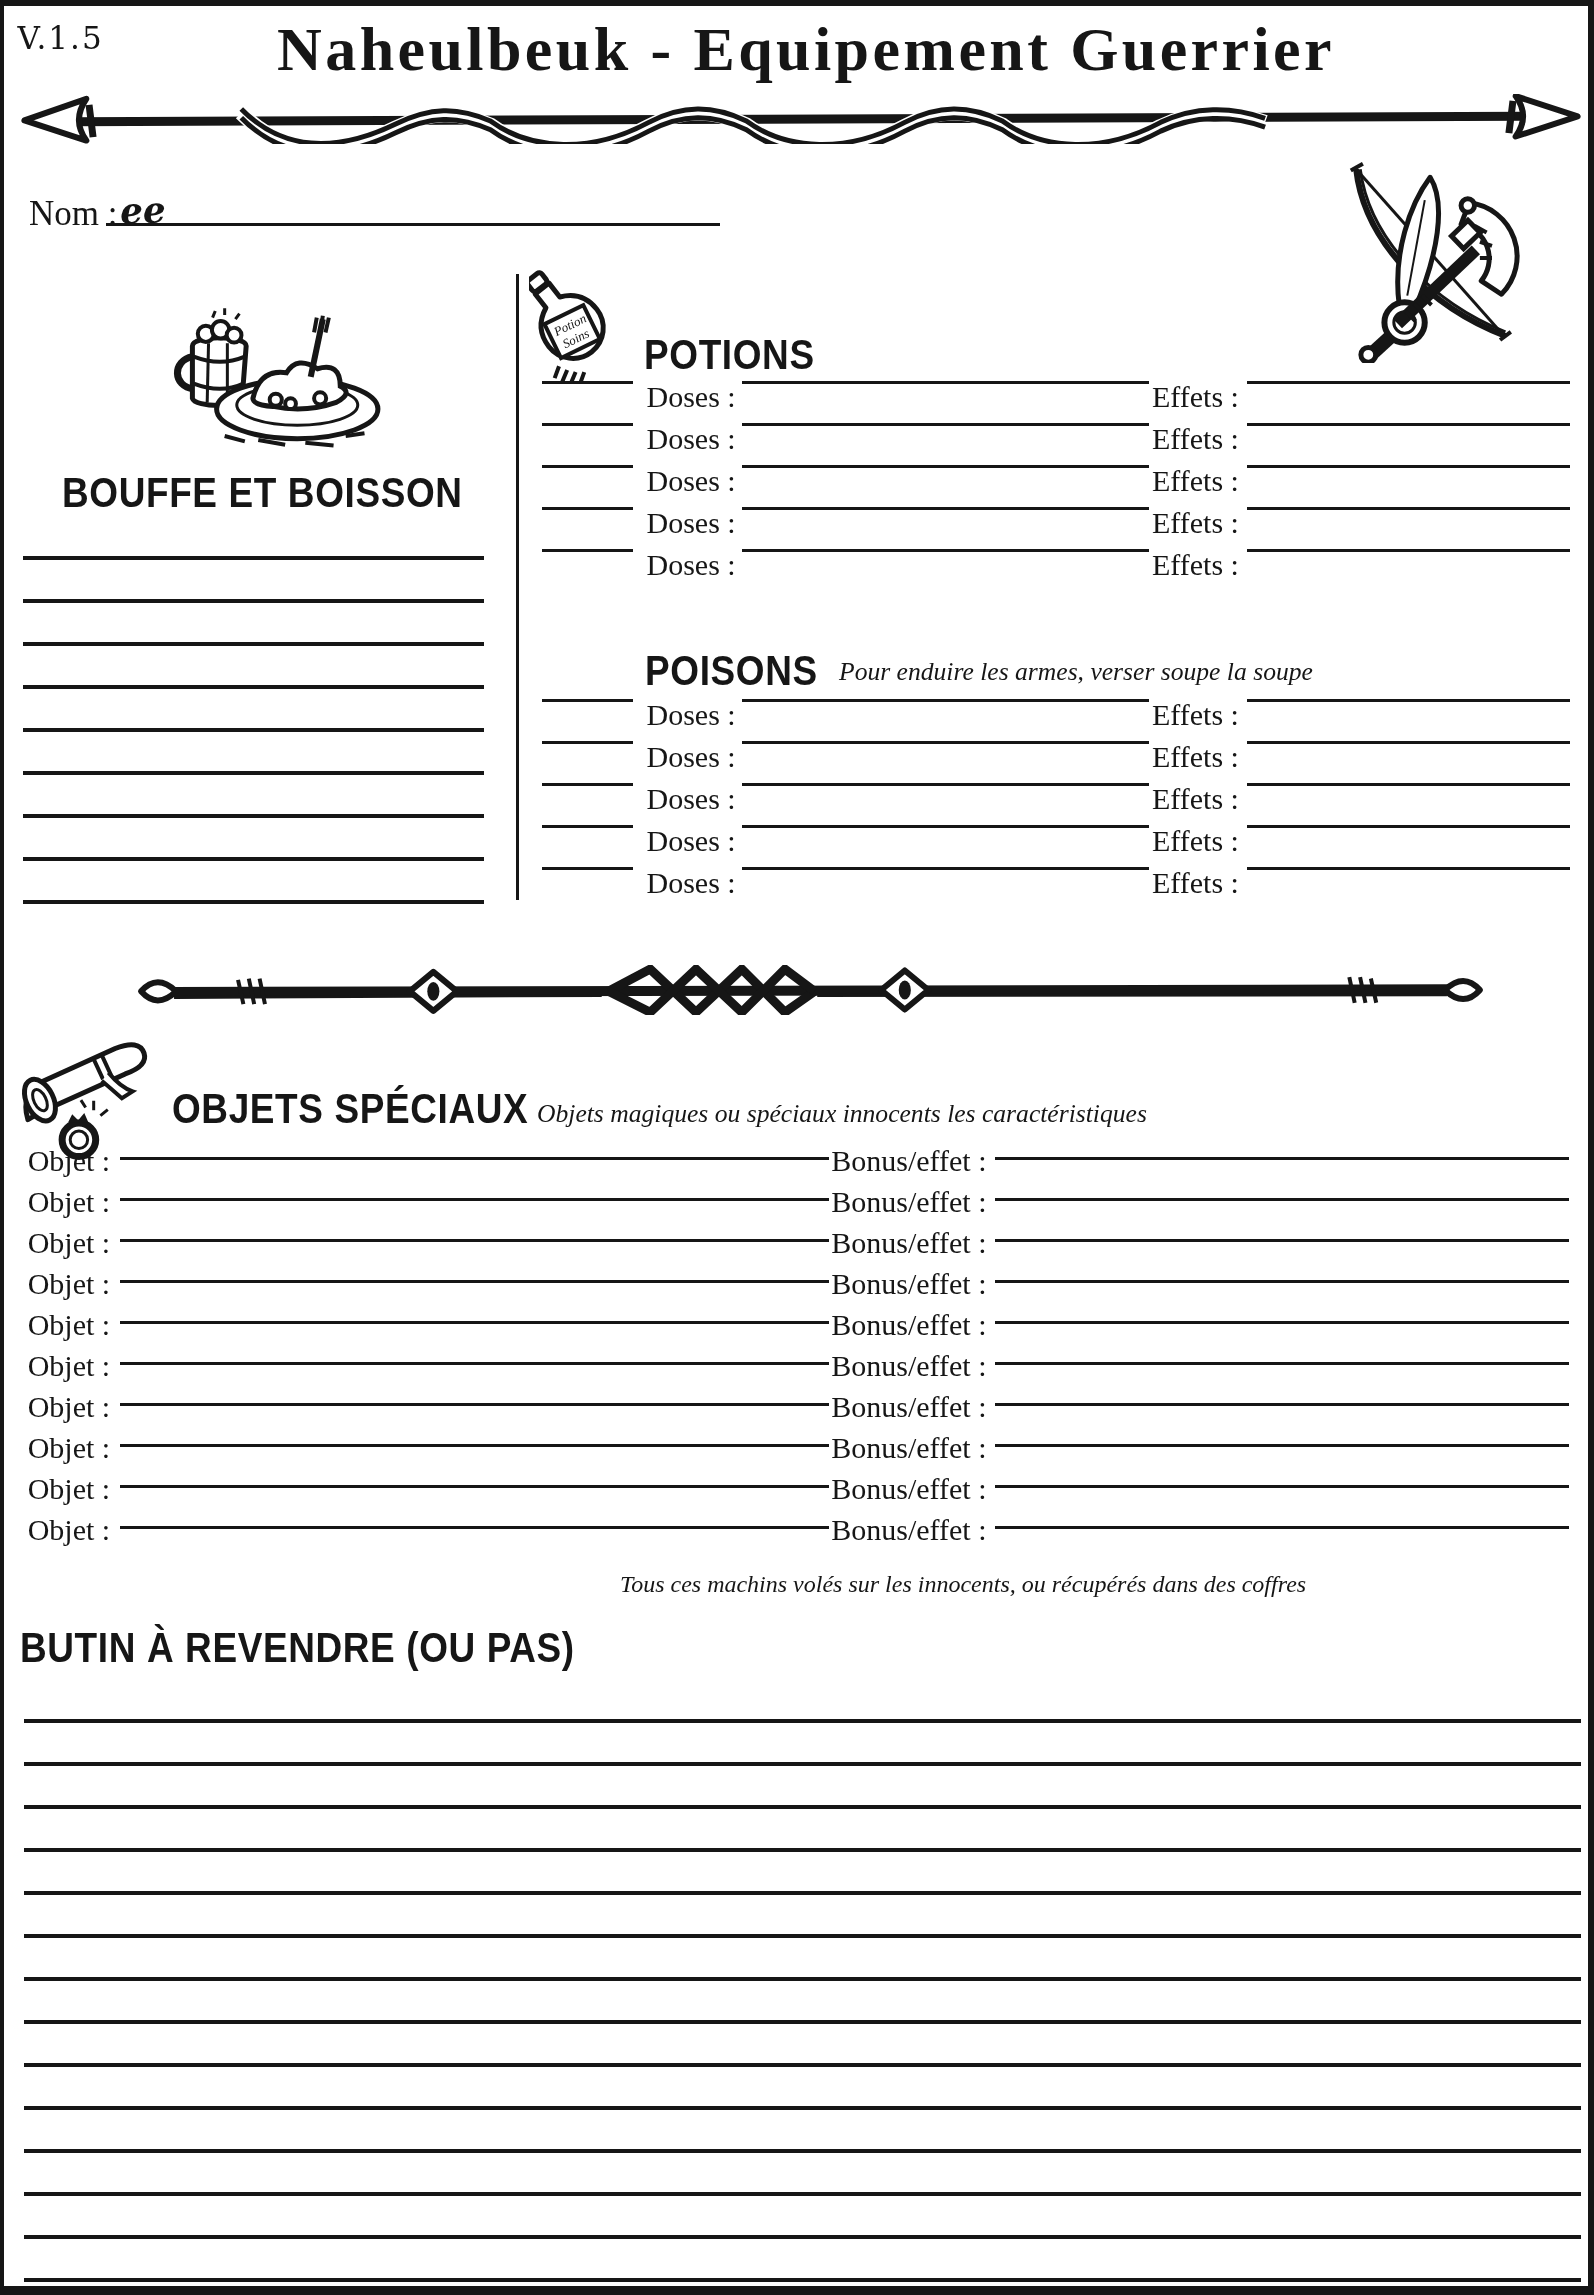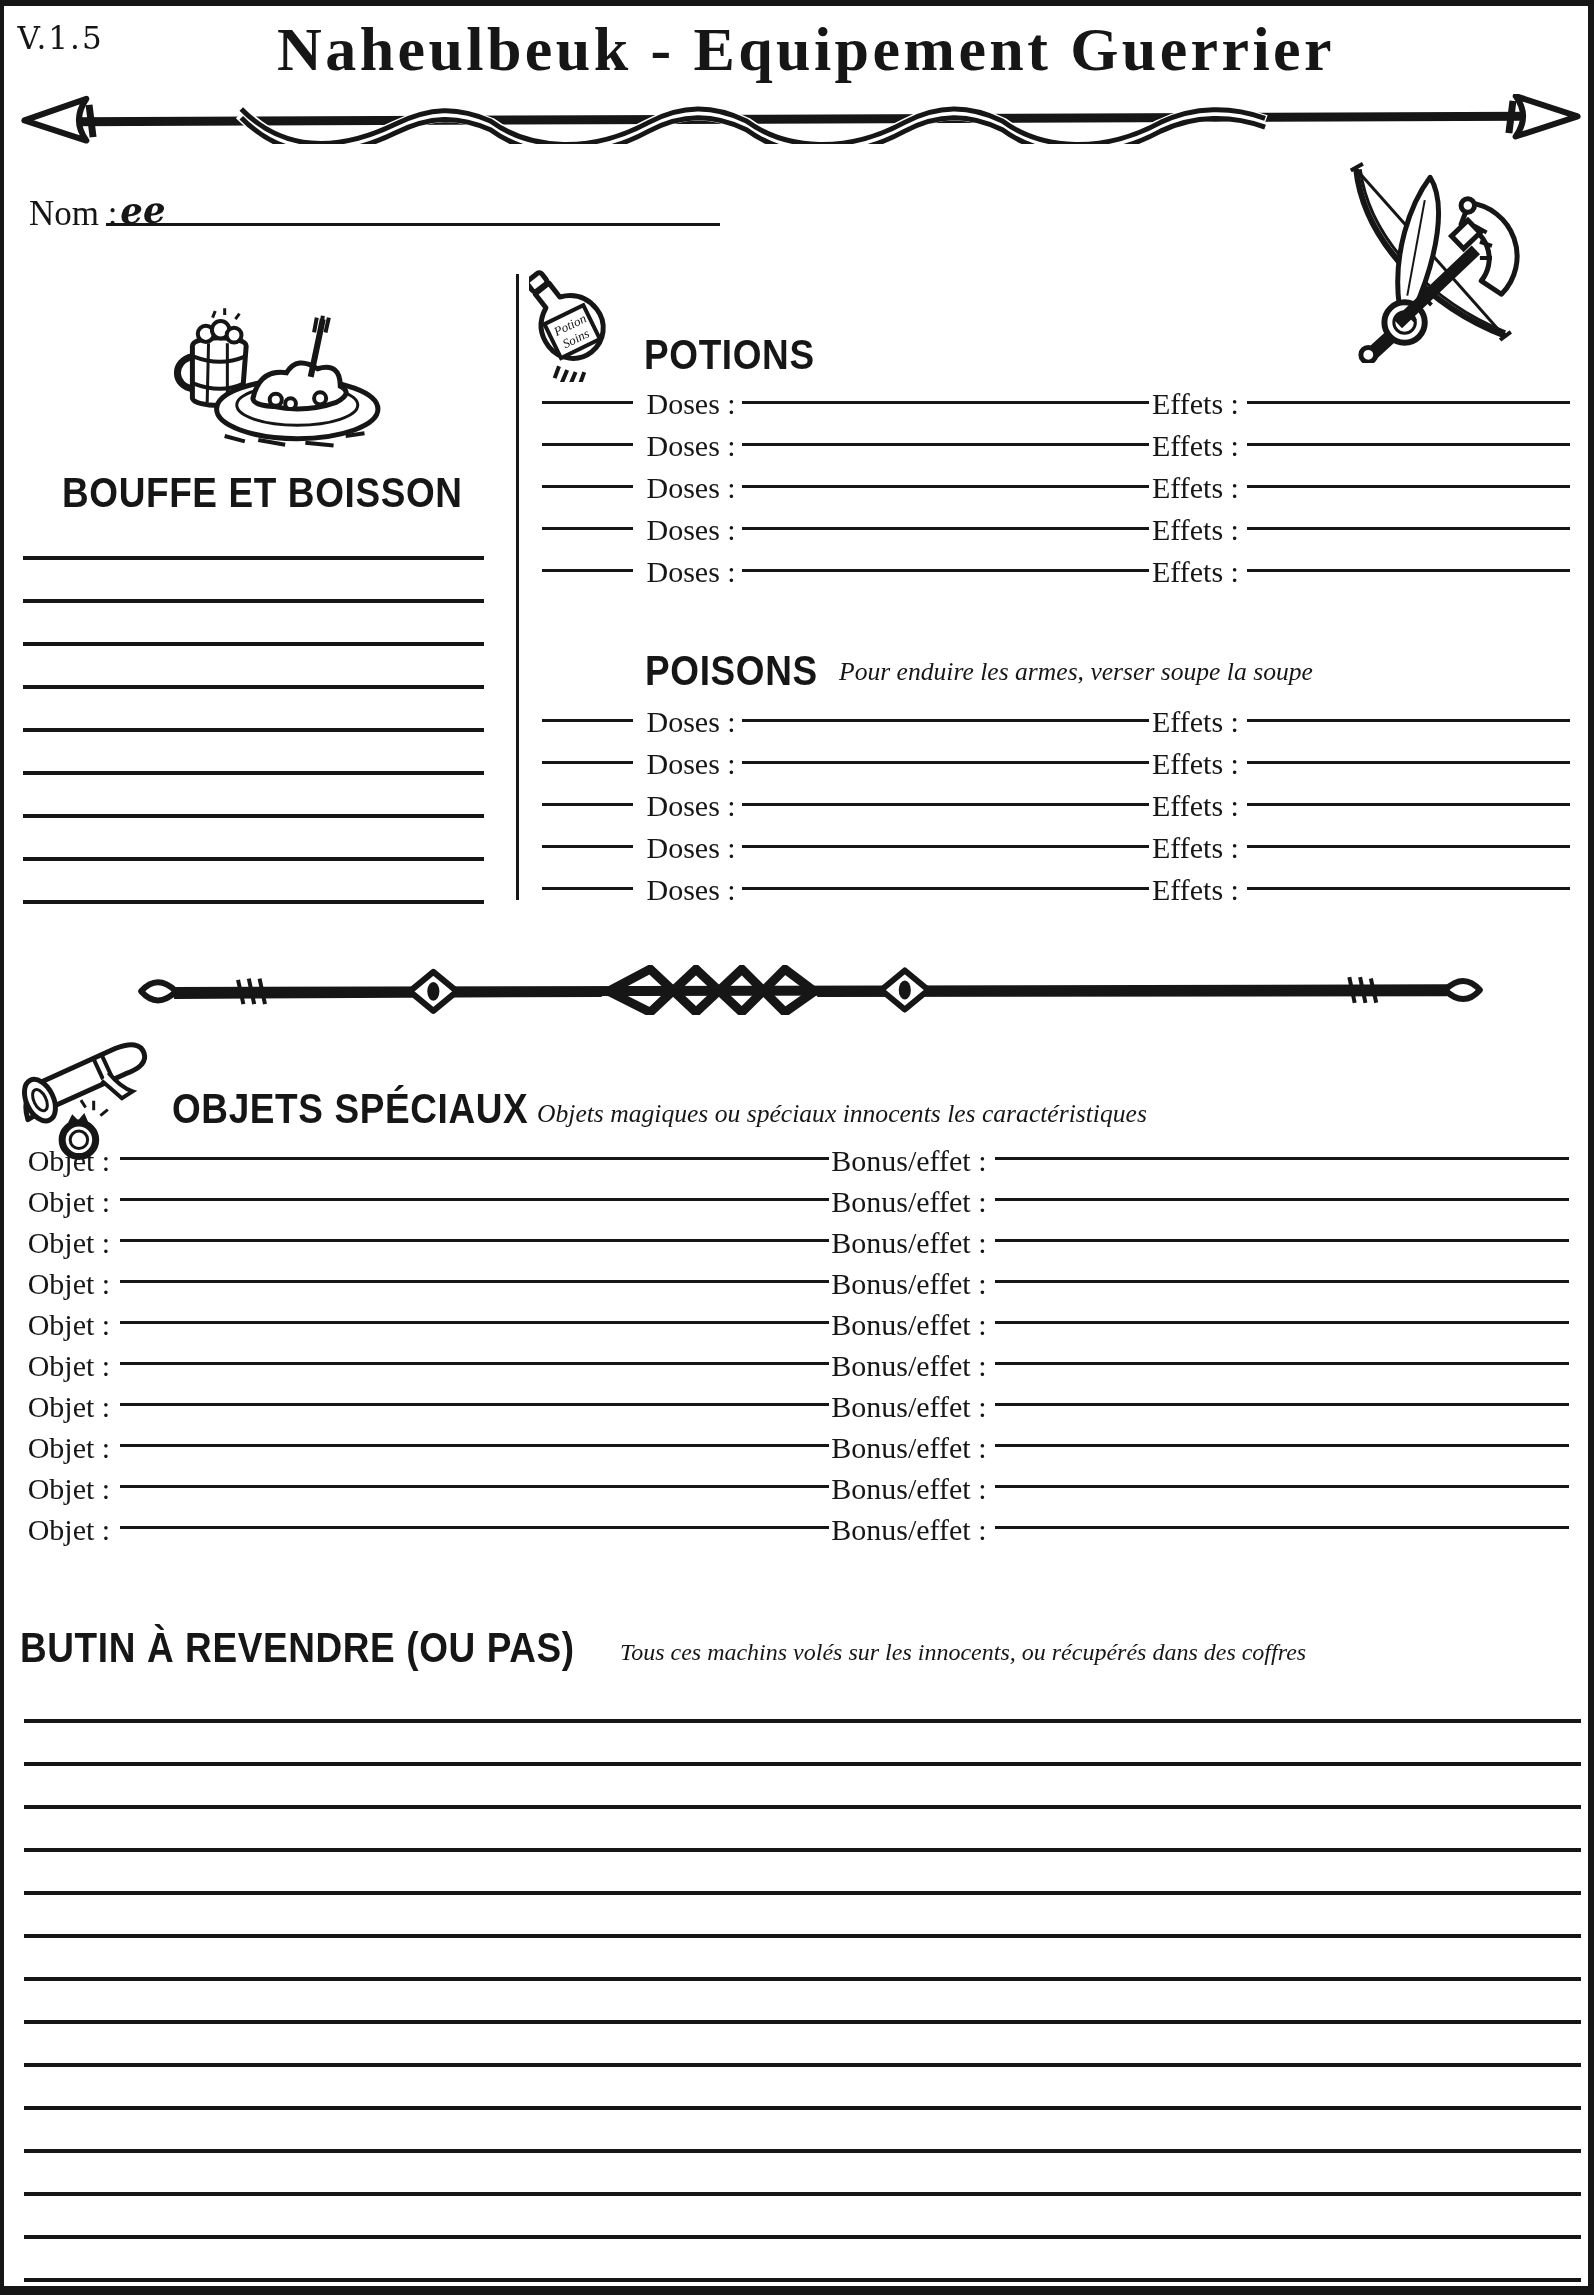--- a/index.html
+++ b/index.html
@@ -14,21 +14,21 @@
            text-align:center; white-space:nowrap; }
   .heading { font-family:"Liberation Sans", sans-serif; font-weight:bold; font-size:42px;
              letter-spacing:0.7px; transform:scaleX(.88); transform-origin:left bottom; white-space:nowrap; }
   .subtitle { font-family:"Liberation Serif", serif; font-style:italic; font-size:25.6px; white-space:nowrap; }
   .label { font-family:"Liberation Serif", serif; font-size:30px; line-height:1.05; white-space:nowrap; }
   .nom-label { font-size:35px;margin-left:8px; }
   .nom-value { font-family:"DejaVu Serif", serif; font-style:italic; font-weight:600; font-size:36px; transform:rotate(-2deg); }
   .hline { position:absolute; background:var(--ink); }
   .vline { position:absolute; background:var(--ink); }
   .rows { position:absolute; display:flex; flex-direction:column; }
-  .pp-row { height:42px; display:flex; align-items:center; }
+  .pp-row { height:42px; display:flex; align-items:flex-start; }
   .obj-row { height:41px; display:flex; align-items:center; }
   .seg { border-bottom:3.4px solid var(--ink); display:inline-block; }
   .seg-a { width:91px; margin-right:10.8px; }
   .seg-b { width:407px; margin-left:4px; }
   .seg-c { width:323px; margin-left:5.4px; }
   .seg-obj1 { width:709px; margin-left:6.7px; }
   .seg-obj2 { width:574px; margin-left:5.4px; }
   .pp-row .label, .obj-row .label { margin-bottom:-4px; padding:0 2.7px; }
   .lines { position:absolute; display:flex; flex-direction:column; }
   .bouffe-line { height:43px; border-top:4px solid var(--ink); width:100%; }
@@ -317,21 +317,21 @@
 
       <div class="obj-row">
         <span class="label">Objet :</span>
         <span class="seg seg-obj1"></span>
         <span class="label">Bonus/effet :</span>
         <span class="seg seg-obj2"></span>
       </div>
     </div>
 
   <div class="abs heading" style="left:15.5px; top:1618px;">BUTIN À REVENDRE (OU PAS)</div>
-  <div class="abs subtitle" style="left:616px; top:1633px; font-size:24px;">Tous ces machins volés sur les innocents, ou récupérés dans des coffres</div>
+  <div class="abs subtitle" style="left:616px; top:1565px; font-size:24px;">Tous ces machins volés sur les innocents, ou récupérés dans des coffres</div>
   <div class="lines" style="left:20px; top:1713px; width:1557px;">
 
   <div class="butin-line"></div>
       <div class="butin-line"></div>
       <div class="butin-line"></div>
       <div class="butin-line"></div>
       <div class="butin-line"></div>
       <div class="butin-line"></div>
       <div class="butin-line"></div>
       <div class="butin-line"></div>

